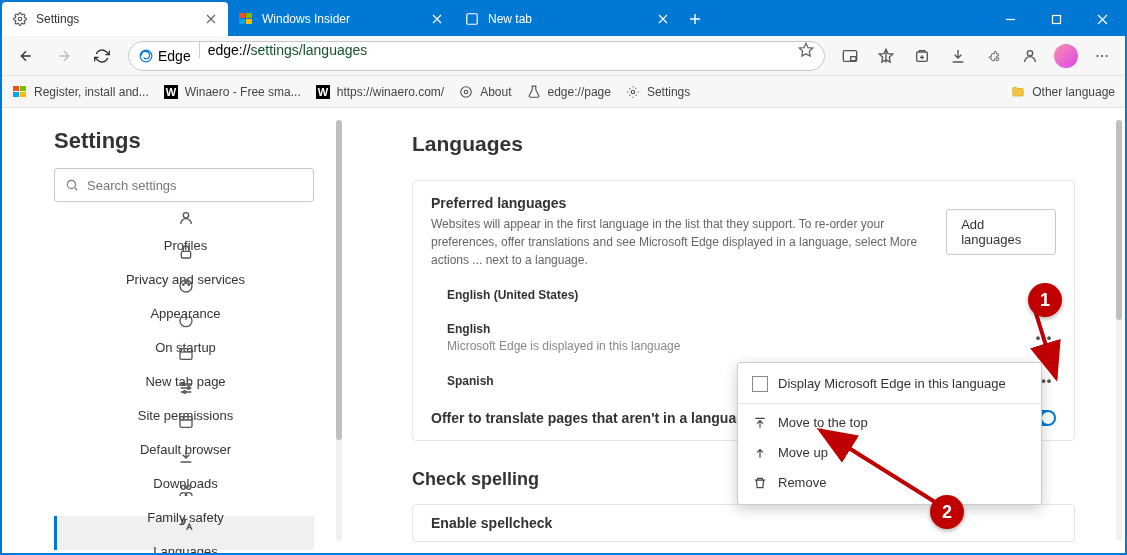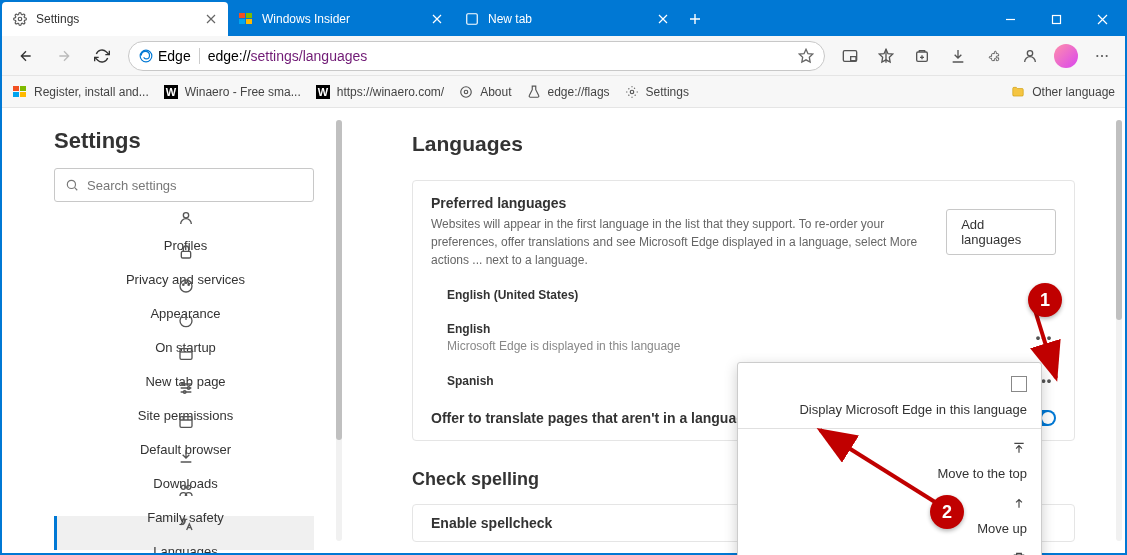--- a/index.html
+++ b/index.html
@@ -9,25 +9,25 @@
   .tab { display: flex; align-items: center; gap: 8px; padding: 0 10px; height: 100%; color: #fff; font-size: 12px; position: relative; }
   .tab.active { background: #fff; color: #333; border-radius: 4px 4px 0 0; }
   .tab .tab-close { width: 14px; height: 14px; display: flex; align-items: center; justify-content: center; margin-left: 8px; }
   .tab-icon { width: 16px; height: 16px; display: flex; align-items: center; justify-content: center; }
   .new-tab-btn { width: 30px; display: flex; align-items: center; justify-content: center; color: #fff; cursor: pointer; }
   .winbtns { margin-left: auto; display: flex; }
   .winbtn { width: 46px; display: flex; align-items: center; justify-content: center; color: #fff; cursor: pointer; }
   .toolbar { height: 40px; background: #f7f7f7; display: flex; align-items: center; padding: 0 6px; gap: 2px; border-bottom: 1px solid #e5e5e5; }
   .navbtn { width: 36px; height: 30px; display: flex; align-items: center; justify-content: center; color: #555; cursor: pointer; border-radius: 3px; }
   .navbtn.disabled { color: #bbb; }
-  .omnibox { flex: 1; height: 30px; border: 1px solid #c8c8c8; background: #fff; border-radius: 15px; display: flex; align-items: center; padding: 0 10px; margin: 0 6px; gap: 8px; }
+  .omnibox { flex: 1; height: 30px; border: 1px solid #c8c8c8; background: #fff; border-radius: 15px; display: flex; padding: 0 10px; margin: 0 6px; gap: 8px; }
   .omnibox .edge-chip { font-size: 12px; color: #666; display: flex; align-items: center; gap: 5px; }
   .omnibox .divider { width: 1px; height: 16px; background: #ccc; }
   .omnibox .url { font-size: 14px; color: #000; }
-  .omnibox .url .dim { color: #701a75; }
+  .omnibox .url .dim { color: #14532d; }
   .omnibox .star { margin-left: auto; color: #666; }
   .tbicon { width: 34px; height: 30px; display: flex; align-items: center; justify-content: center; color: #555; cursor: pointer; }
   .avatar { width: 24px; height: 24px; border-radius: 50%; background: linear-gradient(135deg, #ff8fab, #d946ef); }
   .bookmarks { height: 32px; background: #f7f7f7; display: flex; align-items: center; padding: 0 10px; gap: 14px; font-size: 12px; color: #444; border-bottom: 1px solid #e5e5e5; }
   .bm { display: flex; align-items: center; gap: 6px; cursor: pointer; }
   .bm .bmicon { width: 16px; height: 16px; display: flex; align-items: center; justify-content: center; }
   .bookmarks .spacer { flex: 1; }
   .content { flex: 1; display: flex; background: #fff; position: relative; overflow: hidden; }
   .sidebar { width: 320px; padding: 20px 0 0 52px; border-right: none; overflow: hidden; }
   .side-h { font-size: 22px; font-weight: 600; margin-bottom: 14px; }
@@ -49,21 +49,21 @@
   .lang-sub { font-size: 12px; color: #888; margin-top: 3px; }
   .more-dots { margin-left: auto; color: #555; cursor: pointer; width: 24px; text-align: center; letter-spacing: 1px; font-weight: bold; }
   .offer-row { display: flex; align-items: center; margin-top: 22px; font-size: 14px; font-weight: 600; }
   .toggle { margin-left: auto; width: 36px; height: 16px; background: #0078d4; border-radius: 10px; position: relative; }
   .toggle::after { content: ""; position: absolute; right: 2px; top: 2px; width: 12px; height: 12px; background: #fff; border-radius: 50%; }
   .h2 { font-size: 18px; font-weight: 600; margin-top: 28px; margin-bottom: 14px; }
   .card2 { border: 1px solid #e5e5e5; border-radius: 4px; padding: 10px 18px; font-size: 14px; font-weight: 600; }
   .scrolltrack2 { position: absolute; right: 3px; top: 12px; bottom: 12px; width: 6px; background: #f1f1f1; border-radius: 3px; }
   .scrollthumb2 { position: absolute; left: 0; top: 0; width: 6px; height: 200px; background: #c0c0c0; border-radius: 3px; }
   .context-menu { position: absolute; left: 737px; top: 362px; width: 305px; background: #fff; border: 1px solid #ccc; border-radius: 3px; box-shadow: 0 4px 14px rgba(0,0,0,.2); z-index: 30; padding: 6px 0; font-size: 13px; }
-  .ctx-item { display: flex; align-items: flex-end; gap: 10px; padding: 7px 14px; cursor: pointer; flex-direction: column; }
+  .ctx-item { display: flex; align-items: flex-start; gap: 10px; padding: 7px 14px; cursor: pointer; }
   .ctx-check { width: 16px; height: 16px; border: 1px solid #888; }
   .ctx-icon { width: 16px; height: 16px; display: flex; align-items: center; justify-content: center; color: #444; }
   .ctx-sep { height: 1px; background: #e0e0e0; margin: 4px 0; }
   .badge { position: absolute; width: 34px; height: 34px; background: #c00000; border-radius: 50%; color: #fff; display: flex; align-items: center; justify-content: center; font-weight: 700; font-size: 18px; z-index: 40; box-shadow: 0 2px 4px rgba(0,0,0,.3); }
   .badge1 { left: 1028px; top: 283px; }
   .badge2 { left: 930px; top: 495px; }
   svg { display: block; }
 </style>
 </head>
 <body>
@@ -255,21 +255,21 @@
           </svg>
         </span>
         <span>About</span>
       </div>
     <div class="bm">
         <span class="bmicon">
           <svg width="14" height="14" viewBox="0 0 24 24" fill="none" stroke="#555" stroke-width="2">
             <path d="M9 2v6l-5 10a2 2 0 0 0 2 3h12a2 2 0 0 0 2-3l-5-10V2M8 2h8"></path>
           </svg>
         </span>
-        <span>edge://flags</span>
+        <span>edge://page</span>
       </div>
     <div class="bm">
         <span class="bmicon">
           <svg width="14" height="14" viewBox="0 0 24 24" fill="none" stroke="#555" stroke-width="2">
             <circle cx="12" cy="12" r="3"></circle>
             <path d="M12 2v2m0 16v2m10-10h-2M4 12H2m15.07-7.07-1.41 1.41M7.34 16.66l-1.41 1.41m12.14 0-1.41-1.41M7.34 7.34 5.93 5.93"></path>
           </svg>
         </span>
         <span>Settings</span>
       </div>

